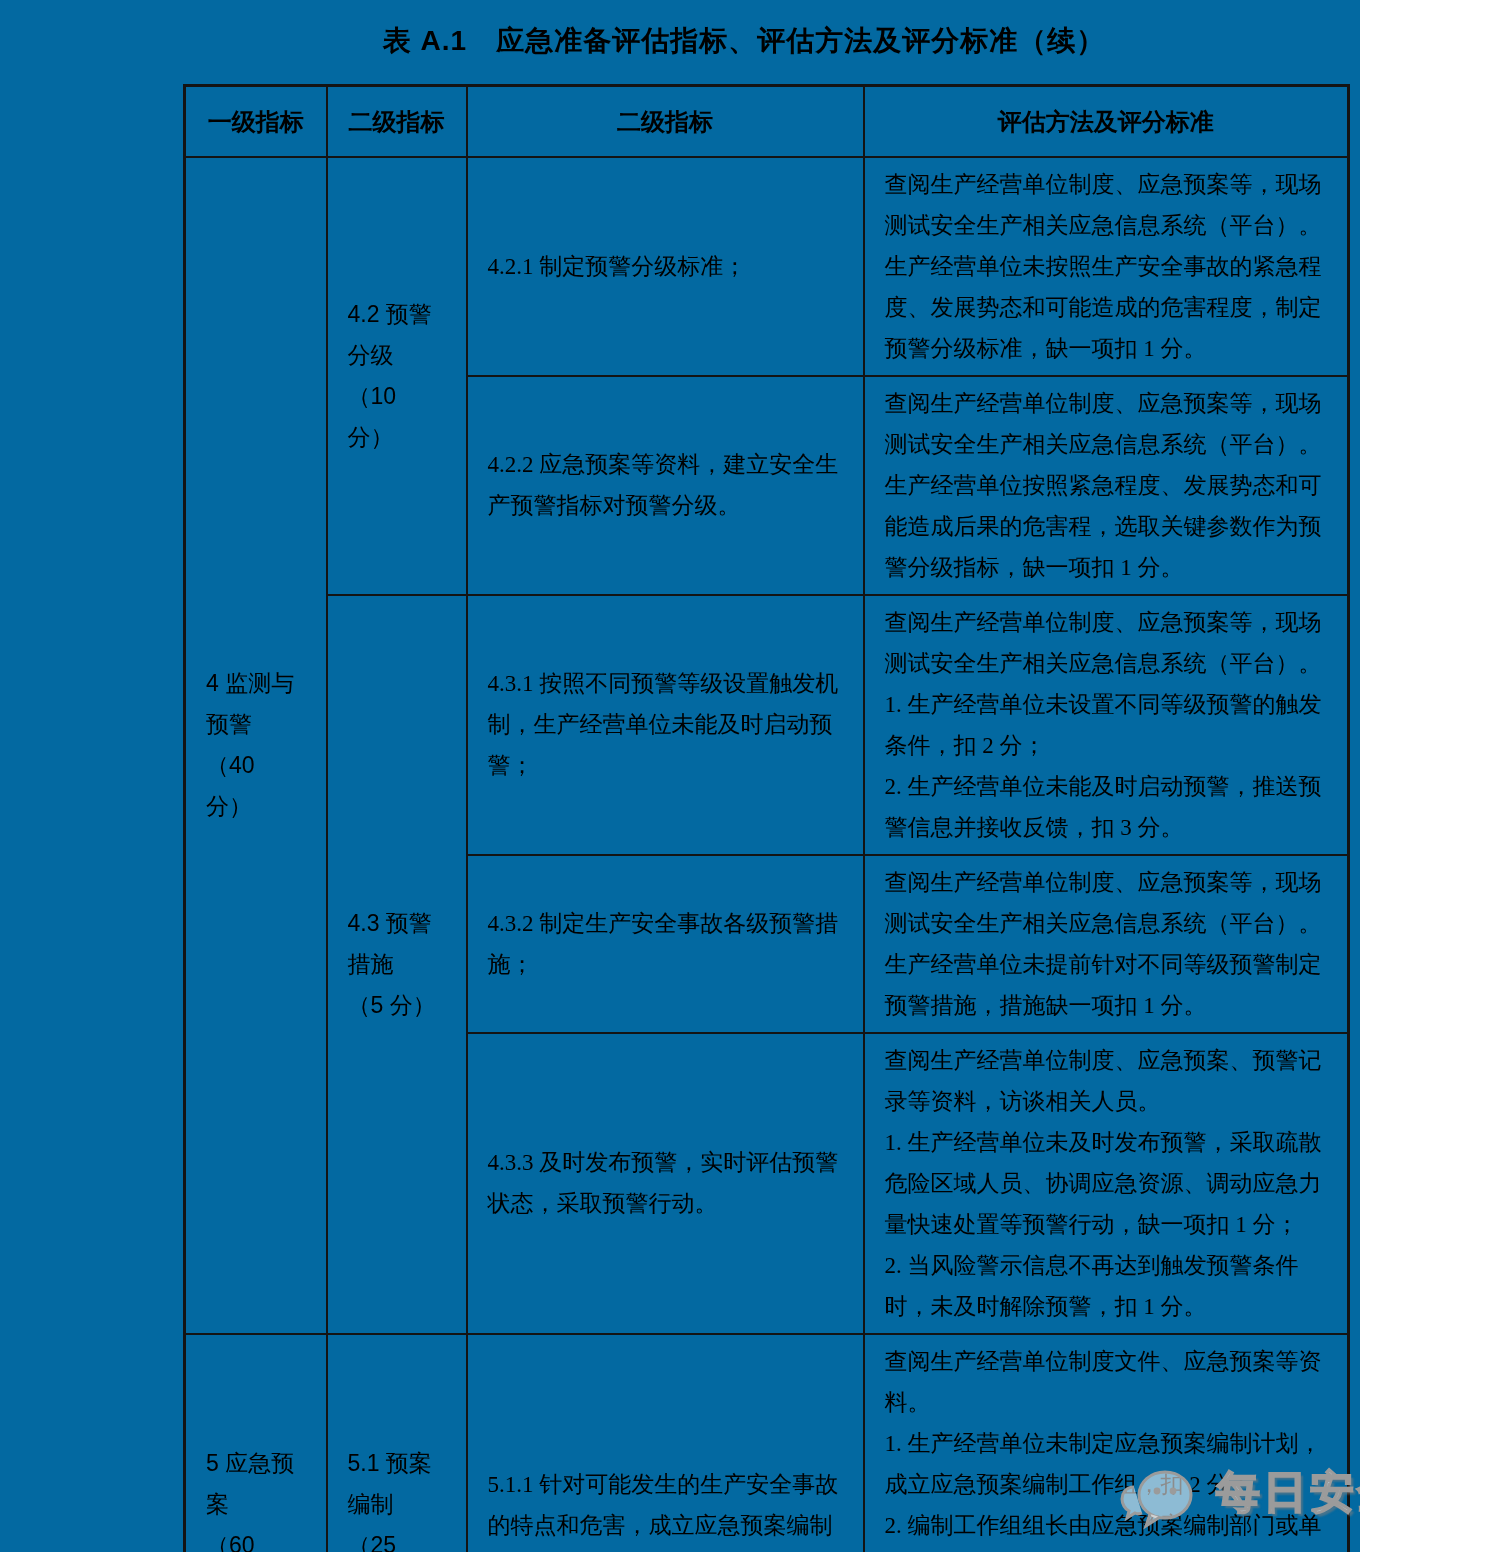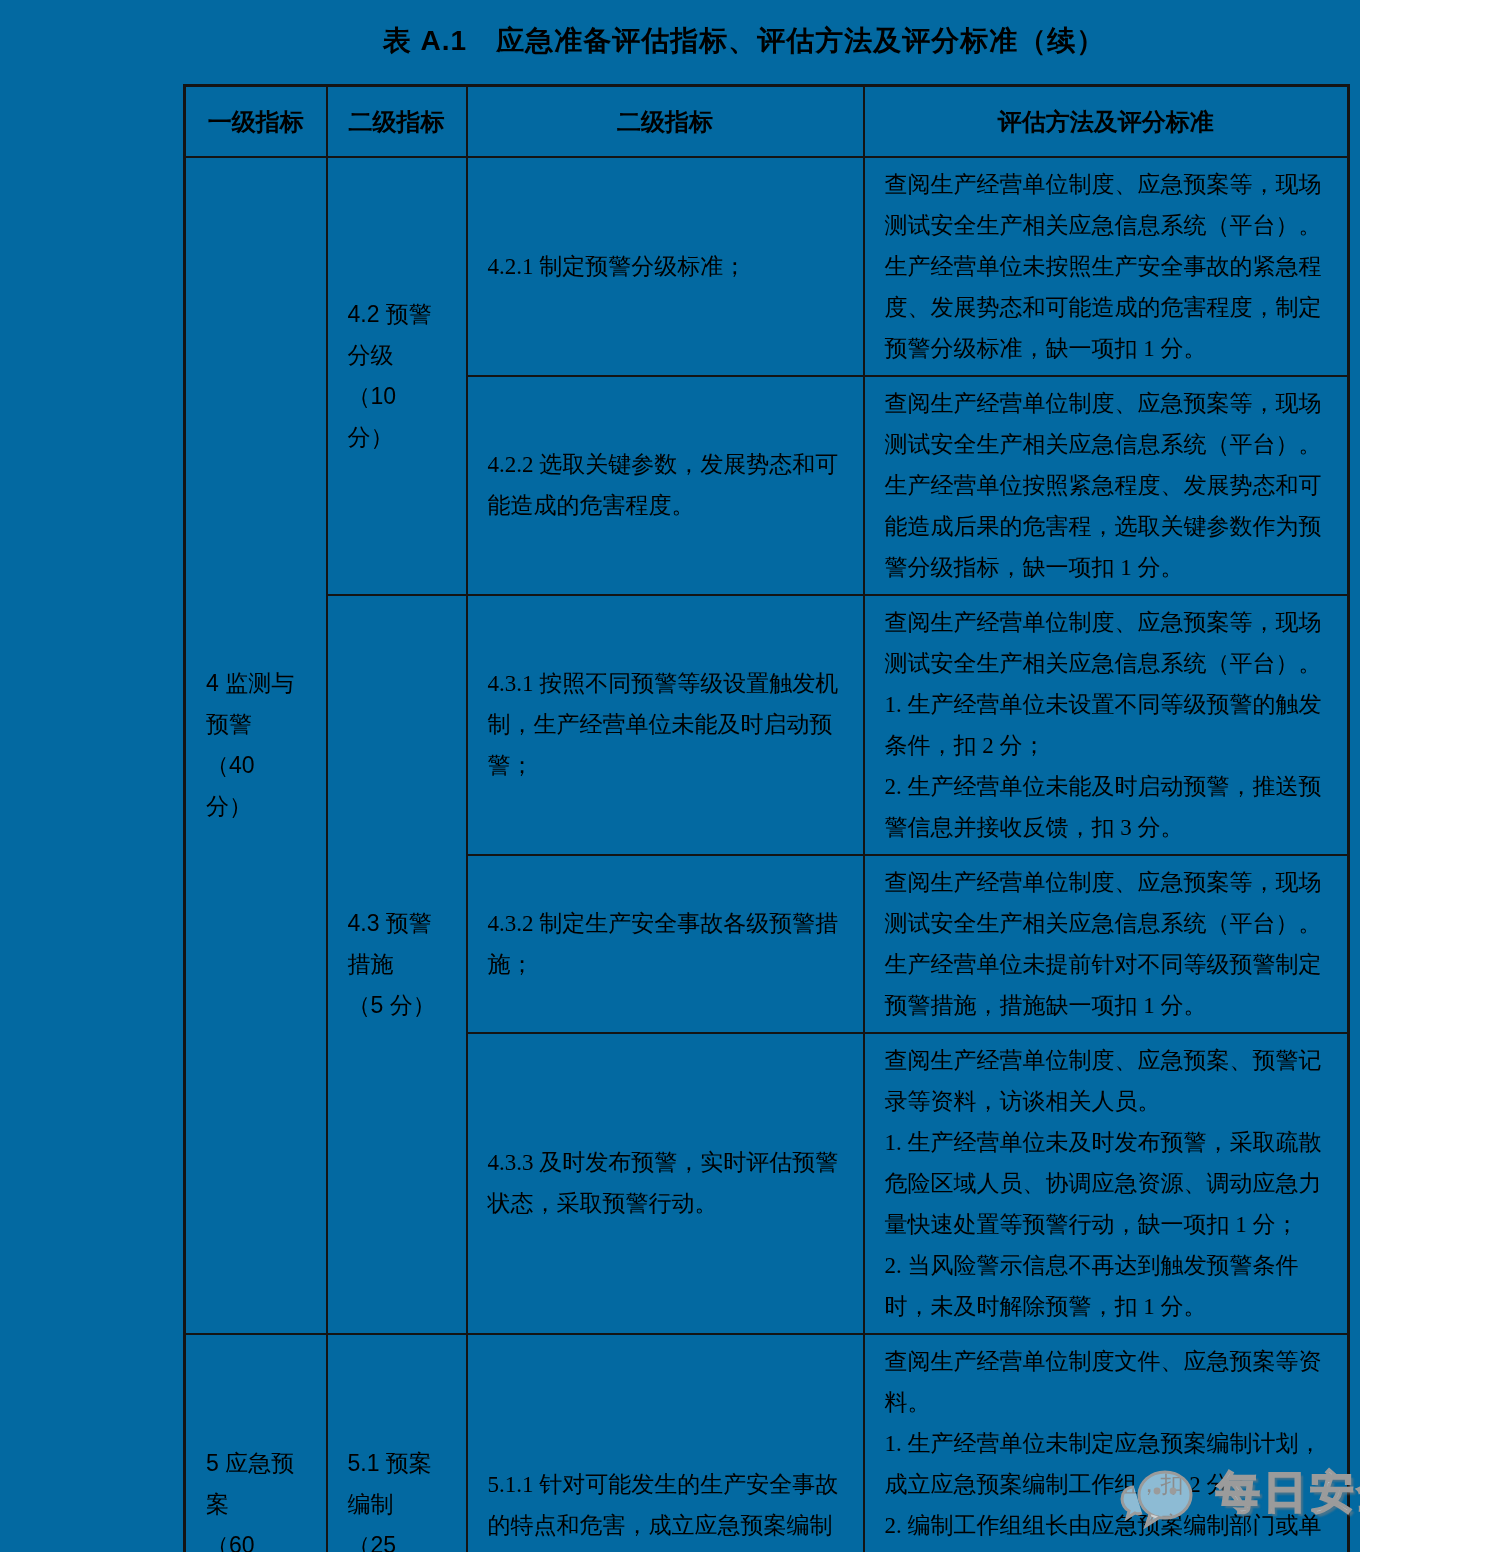--- a/index.html
+++ b/index.html
@@ -99,21 +99,21 @@
     <tr style="height:202px">
       <td class="lvl" rowspan="5">4 监测与预警
 （40 分）</td>
       <td class="lvl" rowspan="2">4.2 预警分级
 （10 分）</td>
       <td>4.2.1 制定预警分级标准；</td>
       <td>查阅生产经营单位制度、应急预案等，现场测试安全生产相关应急信息系统（平台）。
 生产经营单位未按照生产安全事故的紧急程度、发展势态和可能造成的危害程度，制定预警分级标准，缺一项扣 1 分。</td>
     </tr>
     <tr style="height:195px">
-      <td>4.2.2 选取关键参数，发展势态和可能造成的危害程度。</td>
+      <td>4.2.2 应急预案等资料，建立安全生产预警指标对预警分级。</td>
       <td>查阅生产经营单位制度、应急预案等，现场测试安全生产相关应急信息系统（平台）。
 生产经营单位按照紧急程度、发展势态和可能造成后果的危害程，选取关键参数作为预警分级指标，缺一项扣 1 分。</td>
     </tr>
     <tr style="height:238px">
       <td class="lvl" rowspan="3">4.3 预警措施
 （5 分）</td>
       <td>4.3.1 按照不同预警等级设置触发机制，生产经营单位未能及时启动预警；</td>
       <td>查阅生产经营单位制度、应急预案等，现场测试安全生产相关应急信息系统（平台）。
 1. 生产经营单位未设置不同等级预警的触发条件，扣 2 分；
 2. 生产经营单位未能及时启动预警，推送预警信息并接收反馈，扣 3 分。</td>

